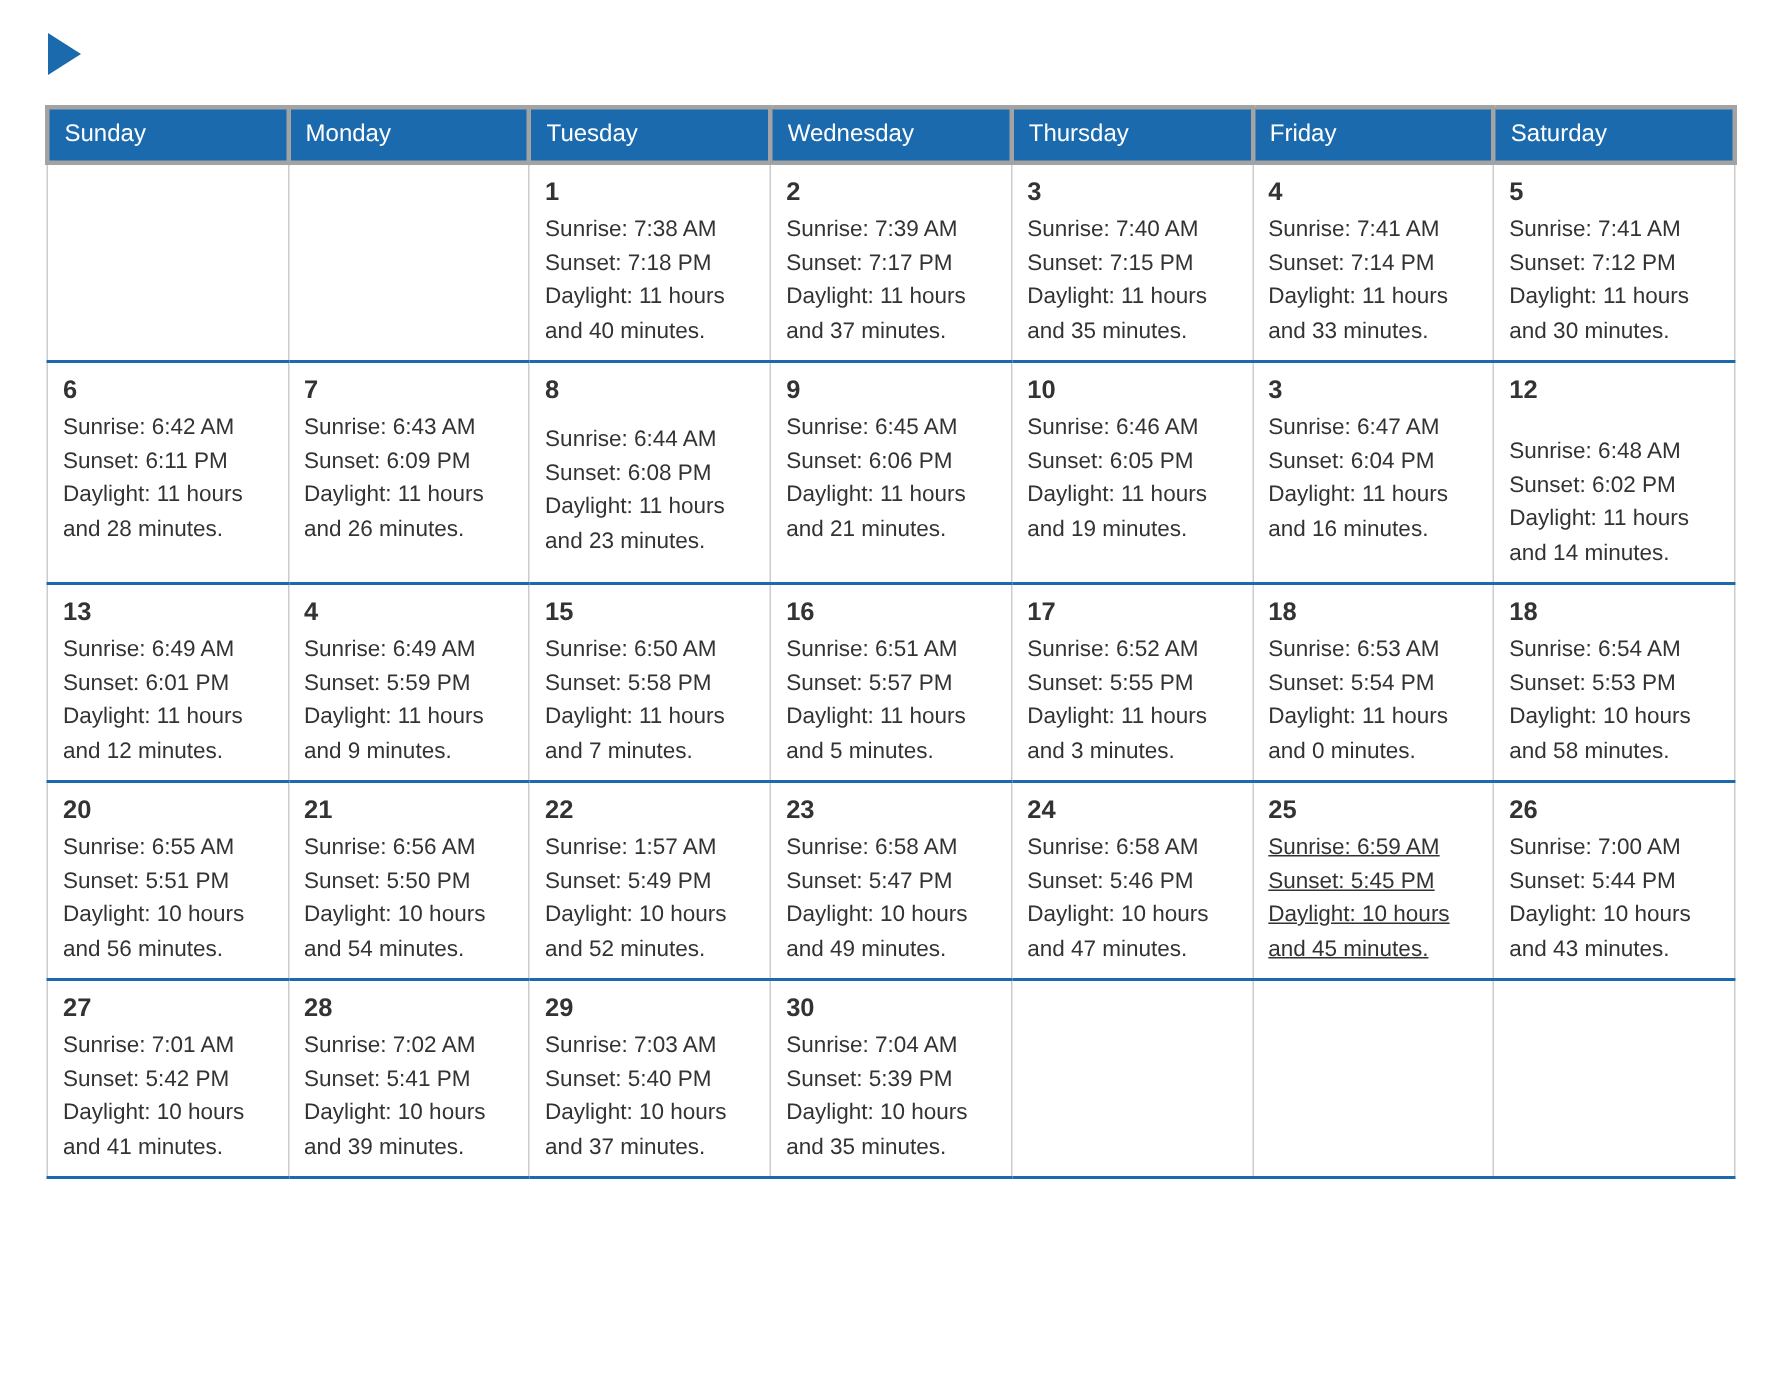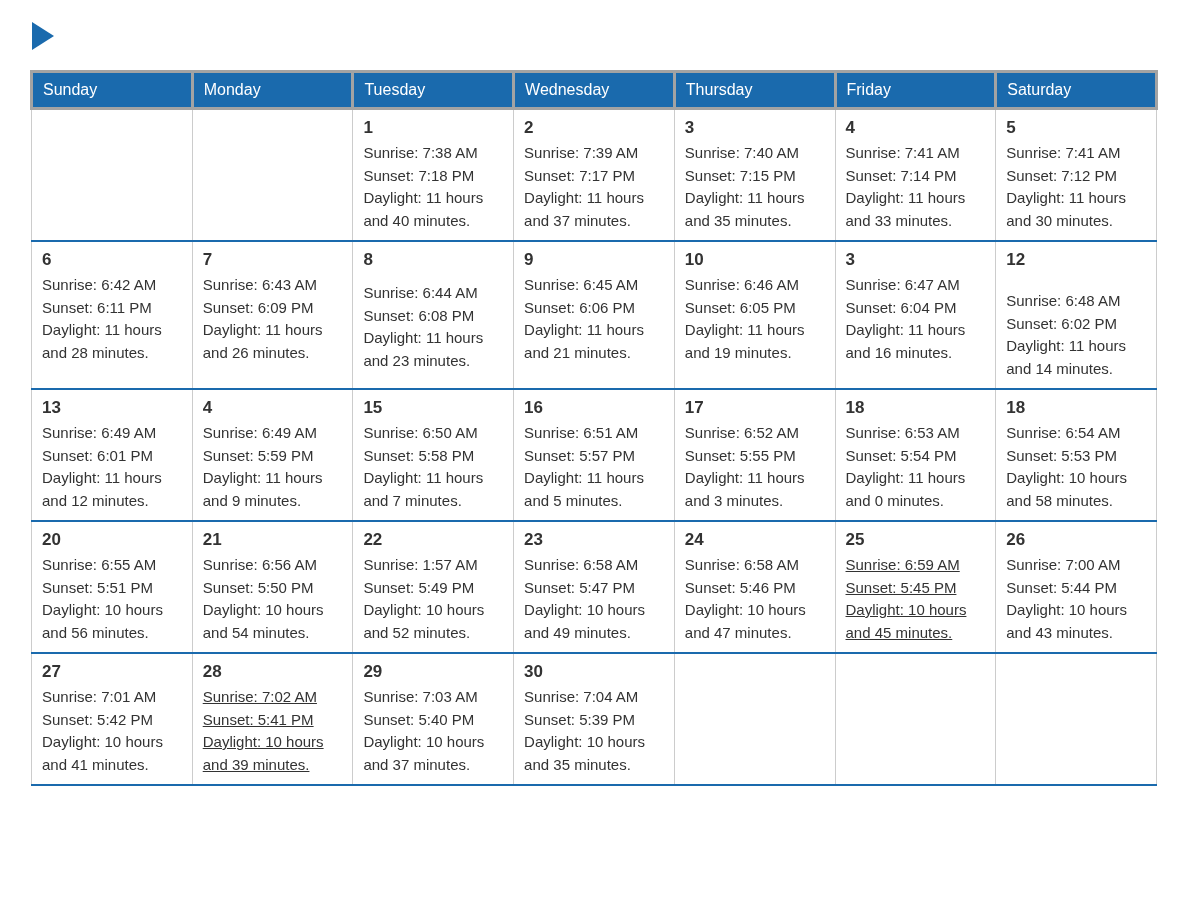--- a/index.html
+++ b/index.html
@@ -317,21 +317,21 @@
       <tr>
         <td>
           <span class="day-number">27</span>
           <div class="day-info" style="white-space: pre-line;">Sunrise: 7:01 AM
 Sunset: 5:42 PM
 Daylight: 10 hours
 and 41 minutes.</div>
         </td>
         <td>
           <span class="day-number">28</span>
-          <div class="day-info" style="white-space: pre-line; text-decoration: underline;">Sunrise: 7:02 AM
+          <div class="day-info" style="white-space: pre-line;">Sunrise: 7:02 AM
 Sunset: 5:41 PM
 Daylight: 10 hours
 and 39 minutes.</div>
         </td>
         <td>
           <span class="day-number">29</span>
           <div class="day-info" style="white-space: pre-line;">Sunrise: 7:03 AM
 Sunset: 5:40 PM
 Daylight: 10 hours
 and 37 minutes.</div>

